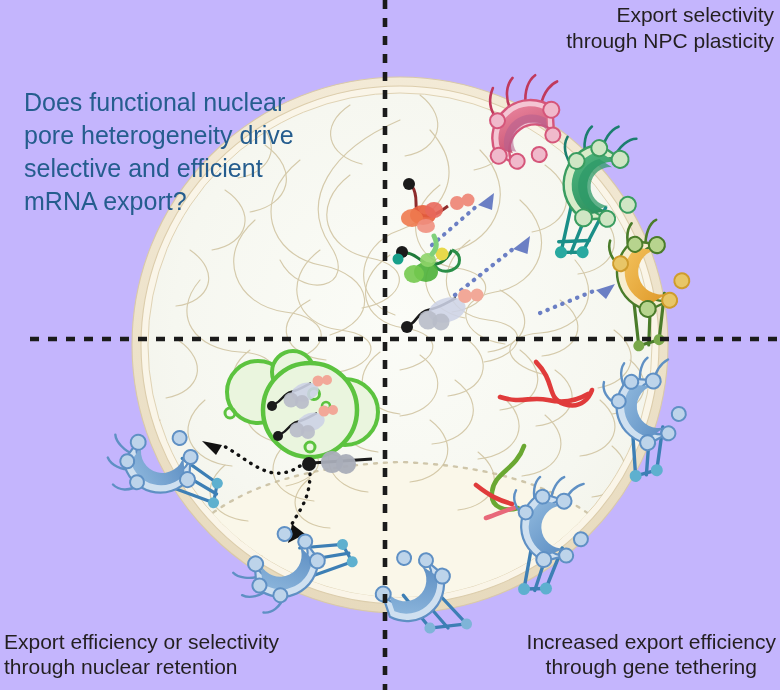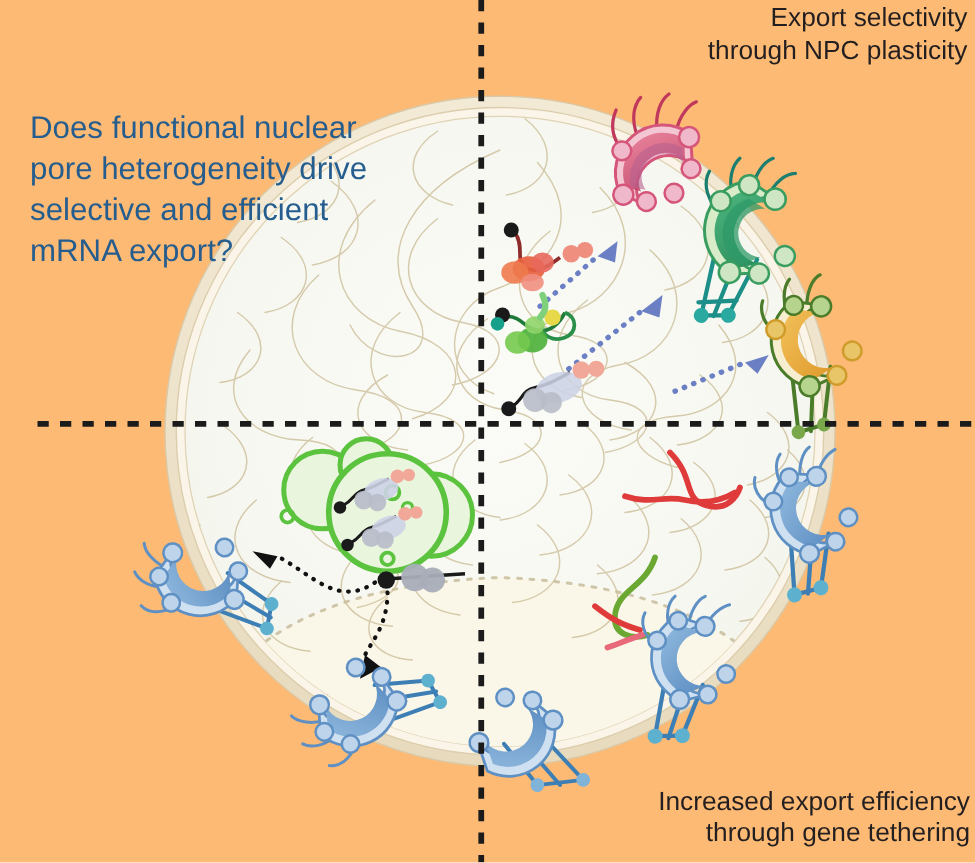--- a/index.html
+++ b/index.html
@@ -1,25 +1,25 @@
 <!DOCTYPE html>
 <html><head>
 <meta charset="utf-8">
 <style>
   html,body{margin:0;padding:0;background:#ffffff;}
   body{width:780px;height:690px;overflow:hidden;
        font-family:"Liberation Sans","DejaVu Sans",sans-serif;}
-  #figure{position:relative;width:780px;height:690px;background:#fdba74;}
+  #figure{position:relative;width:780px;height:690px;background:#c4b5fd;}
   #scene{position:absolute;inset:0;width:780px;height:690px;}
 
   .label{position:absolute;color:#231f20;font-size:21px;line-height:1.22;
          font-family:"Liberation Sans","DejaVu Sans",sans-serif;white-space:pre-line;}
   #label-tr{right:6px;top:2px;text-align:right;}
   #label-bl{left:4px;bottom:10px;text-align:left;}
-  #label-br{right:4px;bottom:10px;text-align:right;}
+  #label-br{right:4px;bottom:10px;text-align:center;}
 
   #question{position:absolute;left:24px;top:86px;width:336px;text-align:left;
             color:#255d8e;font-size:25px;line-height:1.32;white-space:pre-line;
             font-family:"Liberation Sans","DejaVu Sans",sans-serif;}
 </style>
 </head>
 <body>
 
 <div id="figure">
 
@@ -429,20 +429,22 @@
 
     <g stroke="#1b1b1b" stroke-width="4.6" stroke-dasharray="9 9" stroke-linecap="butt">
       <line x1="385" y1="0" x2="385" y2="690"></line>
       <line x1="30" y1="339" x2="780" y2="339"></line>
     </g>
   </svg>
 
   <div class="label" id="label-tr">Export selectivity
 through NPC plasticity</div>
 
+  <div class="label" id="label-bl">Export efficiency or selectivity
+through nuclear retention</div>
 
   <div class="label" id="label-br">Increased export efficiency
 through gene tethering</div>
 
   <div id="question">Does functional nuclear
 pore heterogeneity drive
 selective and efficient
 mRNA export?</div>
 
 </div>

